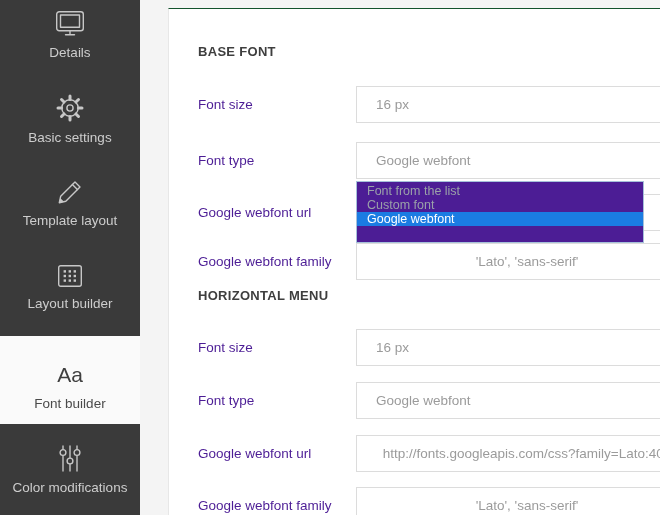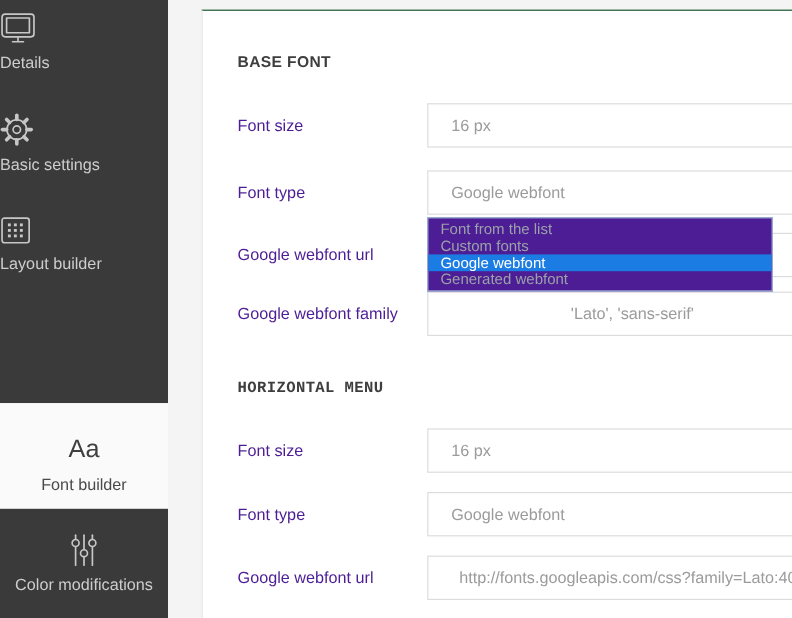--- a/index.html
+++ b/index.html
@@ -6,21 +6,21 @@
   body { background:#e9e9e9; font-family:"Liberation Sans", sans-serif; }
   .stage {
     position:relative; width:660px; height:515px; overflow:hidden;
     background:#f4f4f4;
   }
 
   
   .sidebar { position:absolute; left:0; top:0; width:140px; height:515px; }
   .sb-block-top { position:absolute; left:0; top:0; width:140px; height:336px; background:#3a3a3a; }
   .sb-item {
-    height:84px; display:flex; flex-direction:column; 
+    height:84px; display:flex; flex-direction:column; align-items:center;
     justify-content:center; padding-bottom:14px; cursor:pointer;
   }
   .sb-item .sb-label {
     margin-top:8px; font-size:13.5px; color:#cdcdcd; white-space:nowrap;
   }
   .sb-icon { display:block; }
   .sb-icon svg { display:block; stroke:#c7c7c7; fill:none; stroke-width:1.4;
     stroke-linecap:round; stroke-linejoin:round; }
 
   .sb-active {
@@ -40,21 +40,21 @@
 
   
   .panel {
     position:absolute; left:168px; top:8px; width:492px; height:507px;
     background:#ffffff; border-left:1px solid #e7e7e7; border-top:1px solid #14532d;
   }
   .sec-heading {
     margin:35px 0 0 29px; font-size:13px; line-height:16px; font-weight:bold;
     color:#3e3e3e; letter-spacing:0.3px;
   }
-  .sec-heading.second { margin-top:36px;font-family:Liberation Mono, monospace; }
+  .sec-heading.second { margin-top:8px; }
   .row { display:flex; align-items:center; margin-left:29px; }
   .row .f-label { width:158px; flex:none; font-size:13.5px; color:#4c1d95; white-space:nowrap; }
   .control {
     position:relative; width:340px; height:37px; background:#fff;
     border:1px solid #dcdcdc; flex:none;
   }
   .control .val {
     display:block; line-height:35px; font-size:13.5px; color:#9b9b9b;
     white-space:nowrap; overflow:hidden;
   }
@@ -119,20 +119,30 @@
               <line x1="14" y1="2" x2="14" y2="5.6" transform="rotate(270 14 14)"></line>
               <line x1="14" y1="2" x2="14" y2="5.6" transform="rotate(315 14 14)"></line>
             </g>
             <circle cx="14" cy="14" r="8.2"></circle>
             <circle cx="14" cy="14" r="3.1"></circle>
           </svg>
         </span>
         <span class="sb-label">Basic settings</span>
       </div>
 
+      <div class="sb-item">
+        <span class="sb-icon">
+          <svg width="26" height="26" viewBox="0 0 26 26">
+            <path d="M18 3 l5 5 L8.8 22.3 l-6.5 1.4 1.4-6.5 Z"></path>
+            <path d="M15.4 5.6 l5 5"></path>
+            <path d="M3.2 19 l3.8 3.8 -4.7 1 Z" fill="#c7c7c7" stroke="none"></path>
+          </svg>
+        </span>
+        <span class="sb-label">Template layout</span>
+      </div>
 
       <div class="sb-item">
         <span class="sb-icon">
           <svg width="26" height="24" viewBox="0 0 26 24">
             <rect x="1.7" y="1.7" width="22.6" height="20.6" rx="2"></rect>
             <g fill="#c7c7c7" stroke="none">
               <rect x="6.6" y="6.2" width="2.4" height="2.4"></rect>
                 <rect x="11.6" y="6.2" width="2.4" height="2.4"></rect>
                 <rect x="16.6" y="6.2" width="2.4" height="2.4"></rect>
               <rect x="6.6" y="10.8" width="2.4" height="2.4"></rect>
@@ -181,23 +191,22 @@
     </div>
 
     <div class="row mt19">
       <div class="f-label">Font type</div>
       <div class="control select">
         <span class="val">Google webfont</span>
         <span class="caret"></span>
 
         <div class="dropdown">
           <div class="dd-option">Font from the list</div>
-          <div class="dd-option">Custom fonts</div>
+          <div class="dd-option">Custom font</div>
           <div class="dd-option selected">Google webfont</div>
-          <div class="dd-option">Generated webfont</div>
         </div>
       </div>
     </div>
 
     <div class="row mt15">
       <div class="f-label">Google webfont url</div>
       <div class="control">
         <input type="text" value="" style="">
       </div>
     </div>

